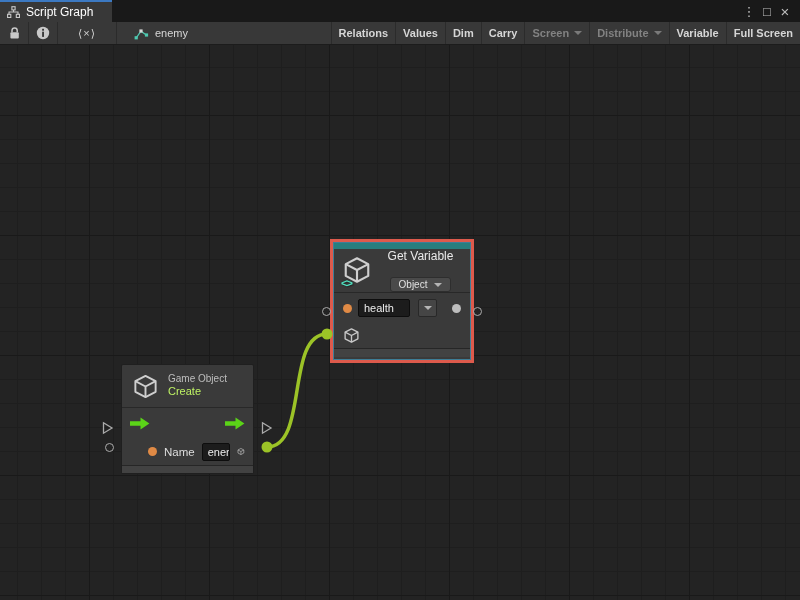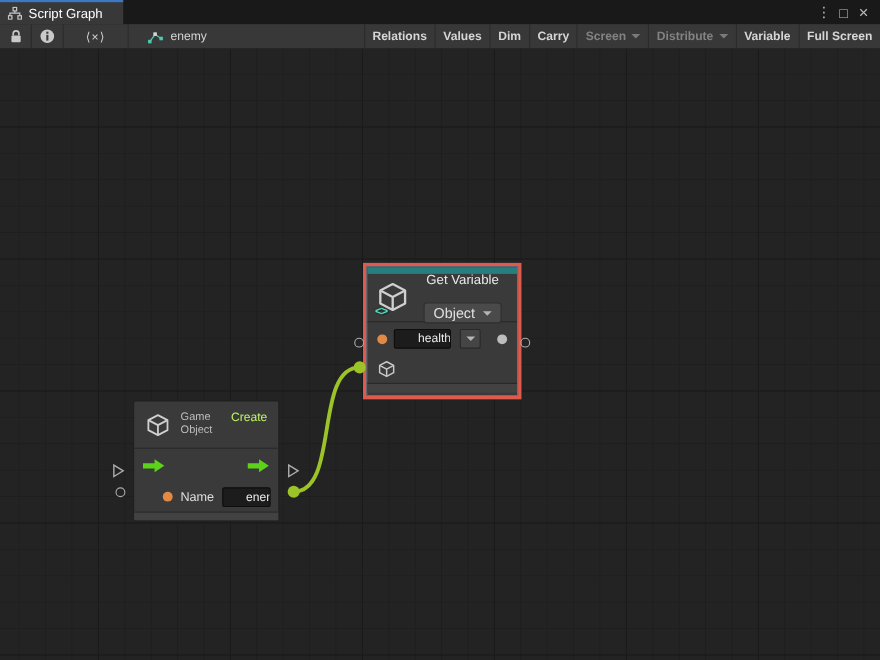--- a/index.html
+++ b/index.html
@@ -100,21 +100,21 @@
   .node { position: absolute; background: #3A3A3A; font-size: 11px; }
   .sep { height: 1px; background: #282828; }
   .node-footer { height: 8px; background: #424242; border-top: 1px solid #262626; }
 
   
   .node-go {
     left: 121px; top: 319px; width: 133px;
     border: 1px solid #1f1f1f; border-radius: 2px;
   }
   .go-header { height: 42px; display: flex; align-items: center; gap: 9px; padding: 0 10px; }
-  .go-titles { display: flex; flex-direction: row; line-height: 1.25; }
+  .go-titles { display: flex; flex-direction: column; line-height: 1.25; }
   .go-cat { font-size: 10px; color: #bdbdbd; }
   .go-title { font-size: 11px; color: #bef264; }
   .flow-row {
     height: 30px; display: flex; align-items: center;
     justify-content: space-between; padding: 0 8px;
   }
   .name-row { height: 27px; display: flex; align-items: center; gap: 7px; padding: 0 8px; margin-left: 18px; }
   .name-label { color: #dedede; font-size: 11.5px; }
 
   
@@ -131,30 +131,30 @@
   .gv-code-glyph {
     position: absolute; left: -1px; bottom: -2px;
     color: #50E3C2; font-weight: 700; font-size: 11px; letter-spacing: -1px;
     text-shadow: 0 0 2px #2a2a2a, 1px 1px 0 #2a2a2a;
   }
   .gv-right { flex: 1; display: flex; flex-direction: column; align-items: center; gap: 14px; }
   .gv-title { font-size: 12px; color: #eaeaea; }
   .kind-dd {
     display: flex; align-items: center; gap: 7px;
     background: #4A4A4A; border: 1px solid #2e2e2e; border-radius: 3px;
-    padding: 1px 8px; font-size: 13px; color: #e0e0e0; cursor: default;
+    padding: 1px 8px; font-size: 10px; color: #e0e0e0; cursor: default;
   }
   .gv-row1 { height: 30px; display: flex; align-items: center; gap: 6px; padding: 0 9px; }
   .gv-row2 { height: 25px; display: flex; align-items: center; padding: 0 9px; }
 
   
   .field {
     background: #1C1C1C; border: 1px solid #0D0D0D; border-radius: 2px;
     color: #ececec; font-size: 11px; height: 18px; line-height: 16px;
-    padding: 0 21px; overflow: hidden; cursor: text;
+    padding: 0 5px; overflow: hidden; cursor: text;
   }
   .field-health { width: 52px; }
   .field-enemy { width: 48px; }
   .dd-btn {
     width: 19px; height: 18px; margin-left: 2px;
     background: #454545; border: 1px solid #282828; border-radius: 2px;
     display: flex; align-items: center; justify-content: center; cursor: default;
   }
   .dot { border-radius: 50%; flex: 0 0 auto; }
   .dot-orange { width: 9px; height: 9px; background: #E08A45; }

